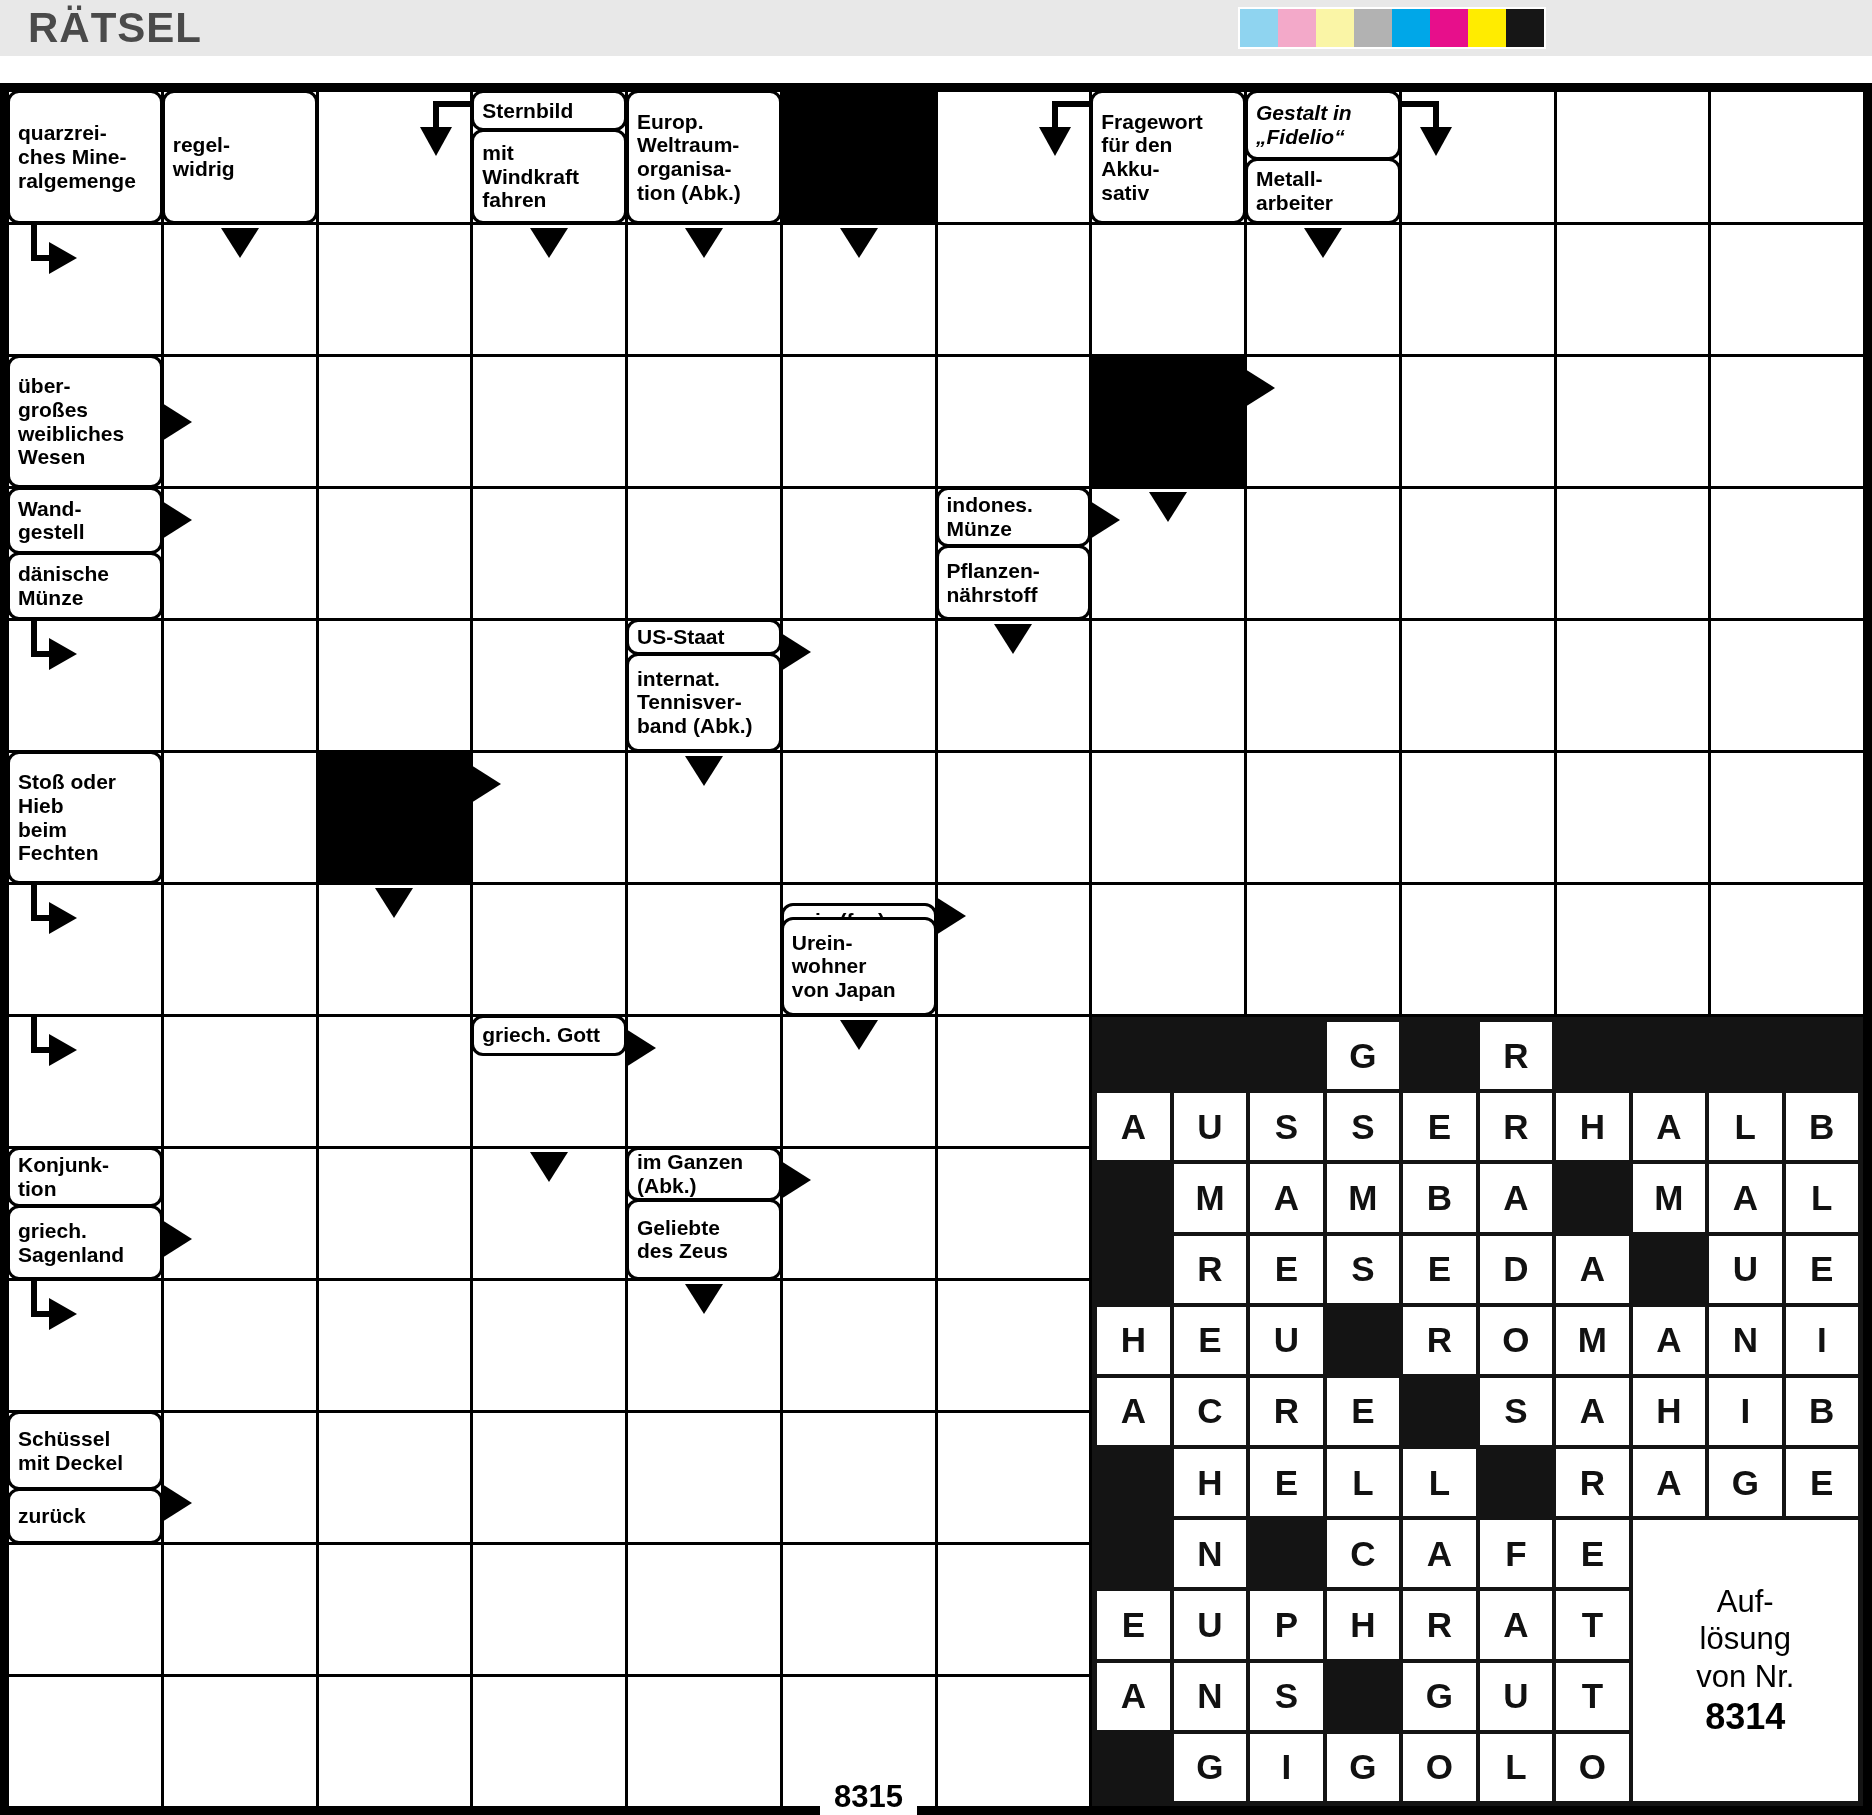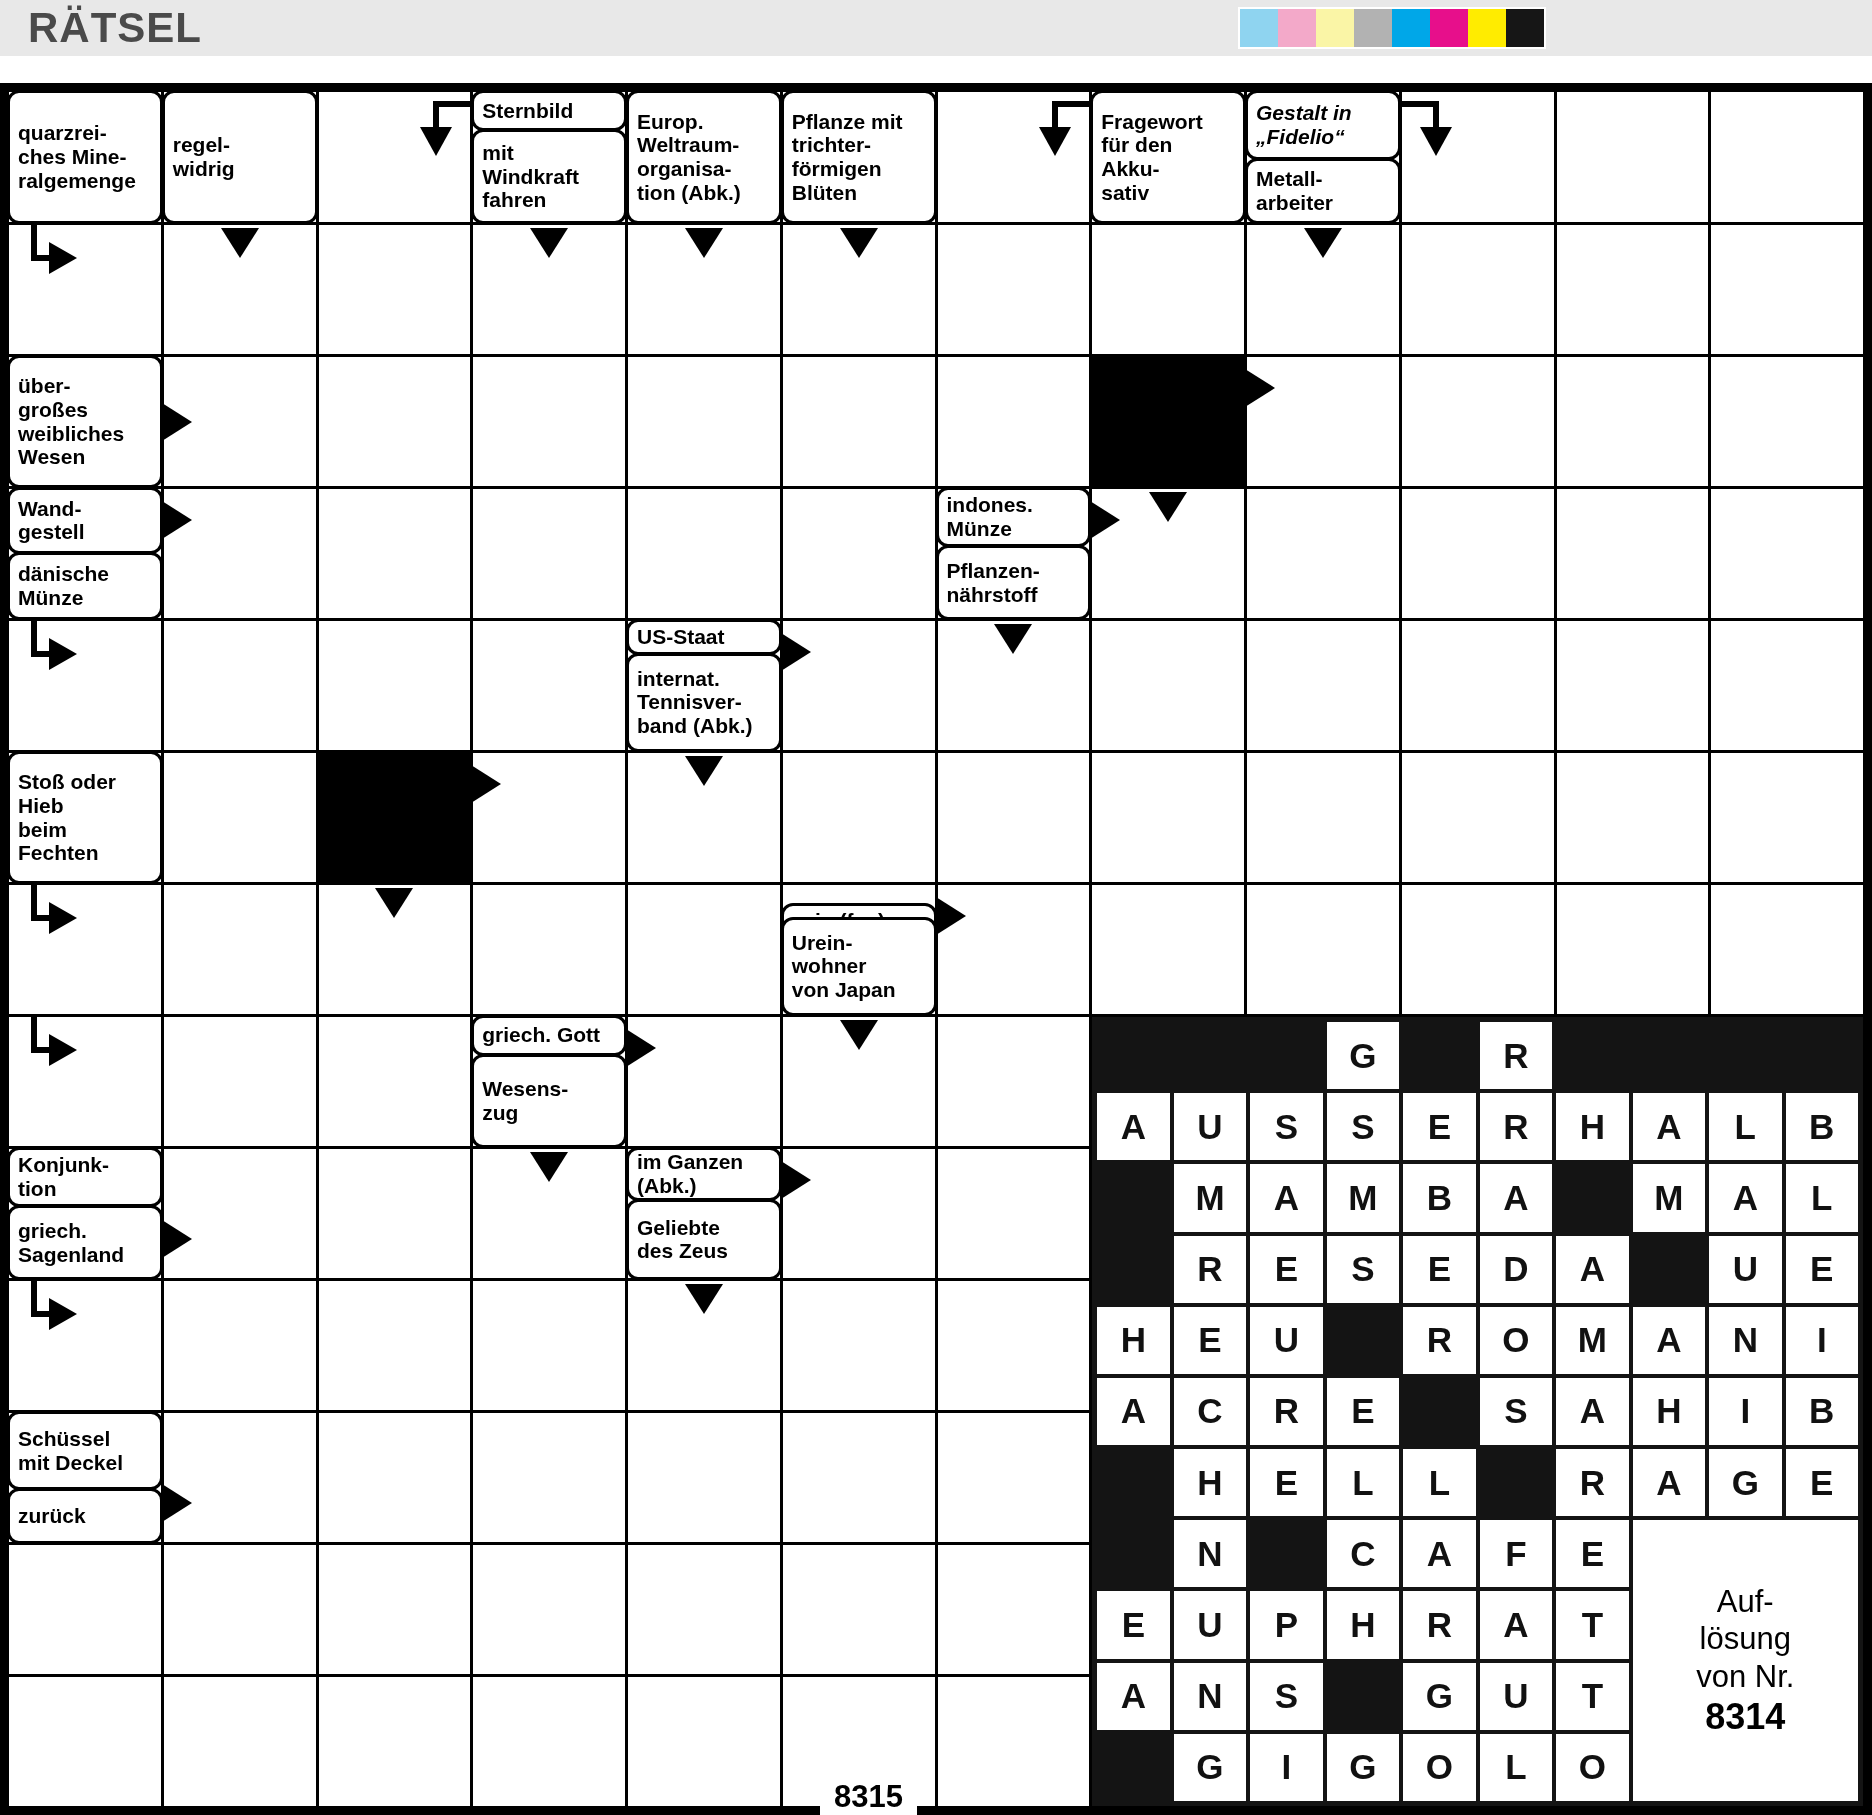--- a/index.html
+++ b/index.html
@@ -83,26 +83,20 @@
       <div class="clue-part" style="top: -2px; height: calc(30% + 2px);">Sternbild</div>
       <div class="clue-part" style="top: calc(30% - 2px); bottom: -2px;">mit
 Windkraft
 fahren</div>
     </div>
     <div class="cell" style="grid-area: 1 / 5;">
       <div class="clue-part" style="top: -2px; bottom: -2px;">Europ.
 Weltraum-
 organisa-
 tion (Abk.)</div>
-    </div>
-    <div class="cell" style="grid-area: 1 / 6;">
-      <div class="clue-part" style="top: -2px; bottom: -2px;">Pflanze mit
-trichter-
-förmigen
-Blüten</div>
     </div>
     <div class="cell" style="grid-area: 1 / 7;">
       <div class="icon-wrap corner side-right"><svg viewBox="0 0 76 66" width="76" height="66">
           <rect x="38" y="5" width="38" height="6" fill="#000"></rect>
           <rect x="38" y="5" width="6" height="28" fill="#000"></rect>
           <polygon points="25,31 57,31 41,60" fill="#000"></polygon>
         </svg></div>
     </div>
     <div class="cell" style="grid-area: 1 / 8;">
       <div class="clue-part" style="top: -2px; bottom: -2px;">Fragewort
@@ -278,22 +272,20 @@
       <div class="icon-wrap bent"><svg viewBox="0 0 64 64" width="64" height="64">
           <rect x="12" y="0" width="6" height="37" fill="#000"></rect>
           <rect x="12" y="31" width="20" height="6" fill="#000"></rect>
           <polygon points="30,18 30,50 58,34" fill="#000"></polygon>
         </svg></div>
     </div>
     <div class="cell" style="grid-area: 8 / 2;"></div>
     <div class="cell" style="grid-area: 8 / 3;"></div>
     <div class="cell" style="grid-area: 8 / 4;">
       <div class="clue-part" style="top: -2px; height: calc(30% + 2px);">griech. Gott</div>
-      <div class="clue-part" style="top: calc(30% - 2px); bottom: -2px;">Wesens-
-zug</div>
     </div>
     <div class="cell" style="grid-area: 8 / 5;">
       <div class="arrow-right pos-top"></div>
     </div>
     <div class="cell" style="grid-area: 8 / 6;">
       <div class="arrow-down"></div>
     </div>
     <div class="cell" style="grid-area: 8 / 7;"></div>
     <div class="cell" style="grid-area: 8 / 8;"></div>
     <div class="cell" style="grid-area: 8 / 9;"></div>

